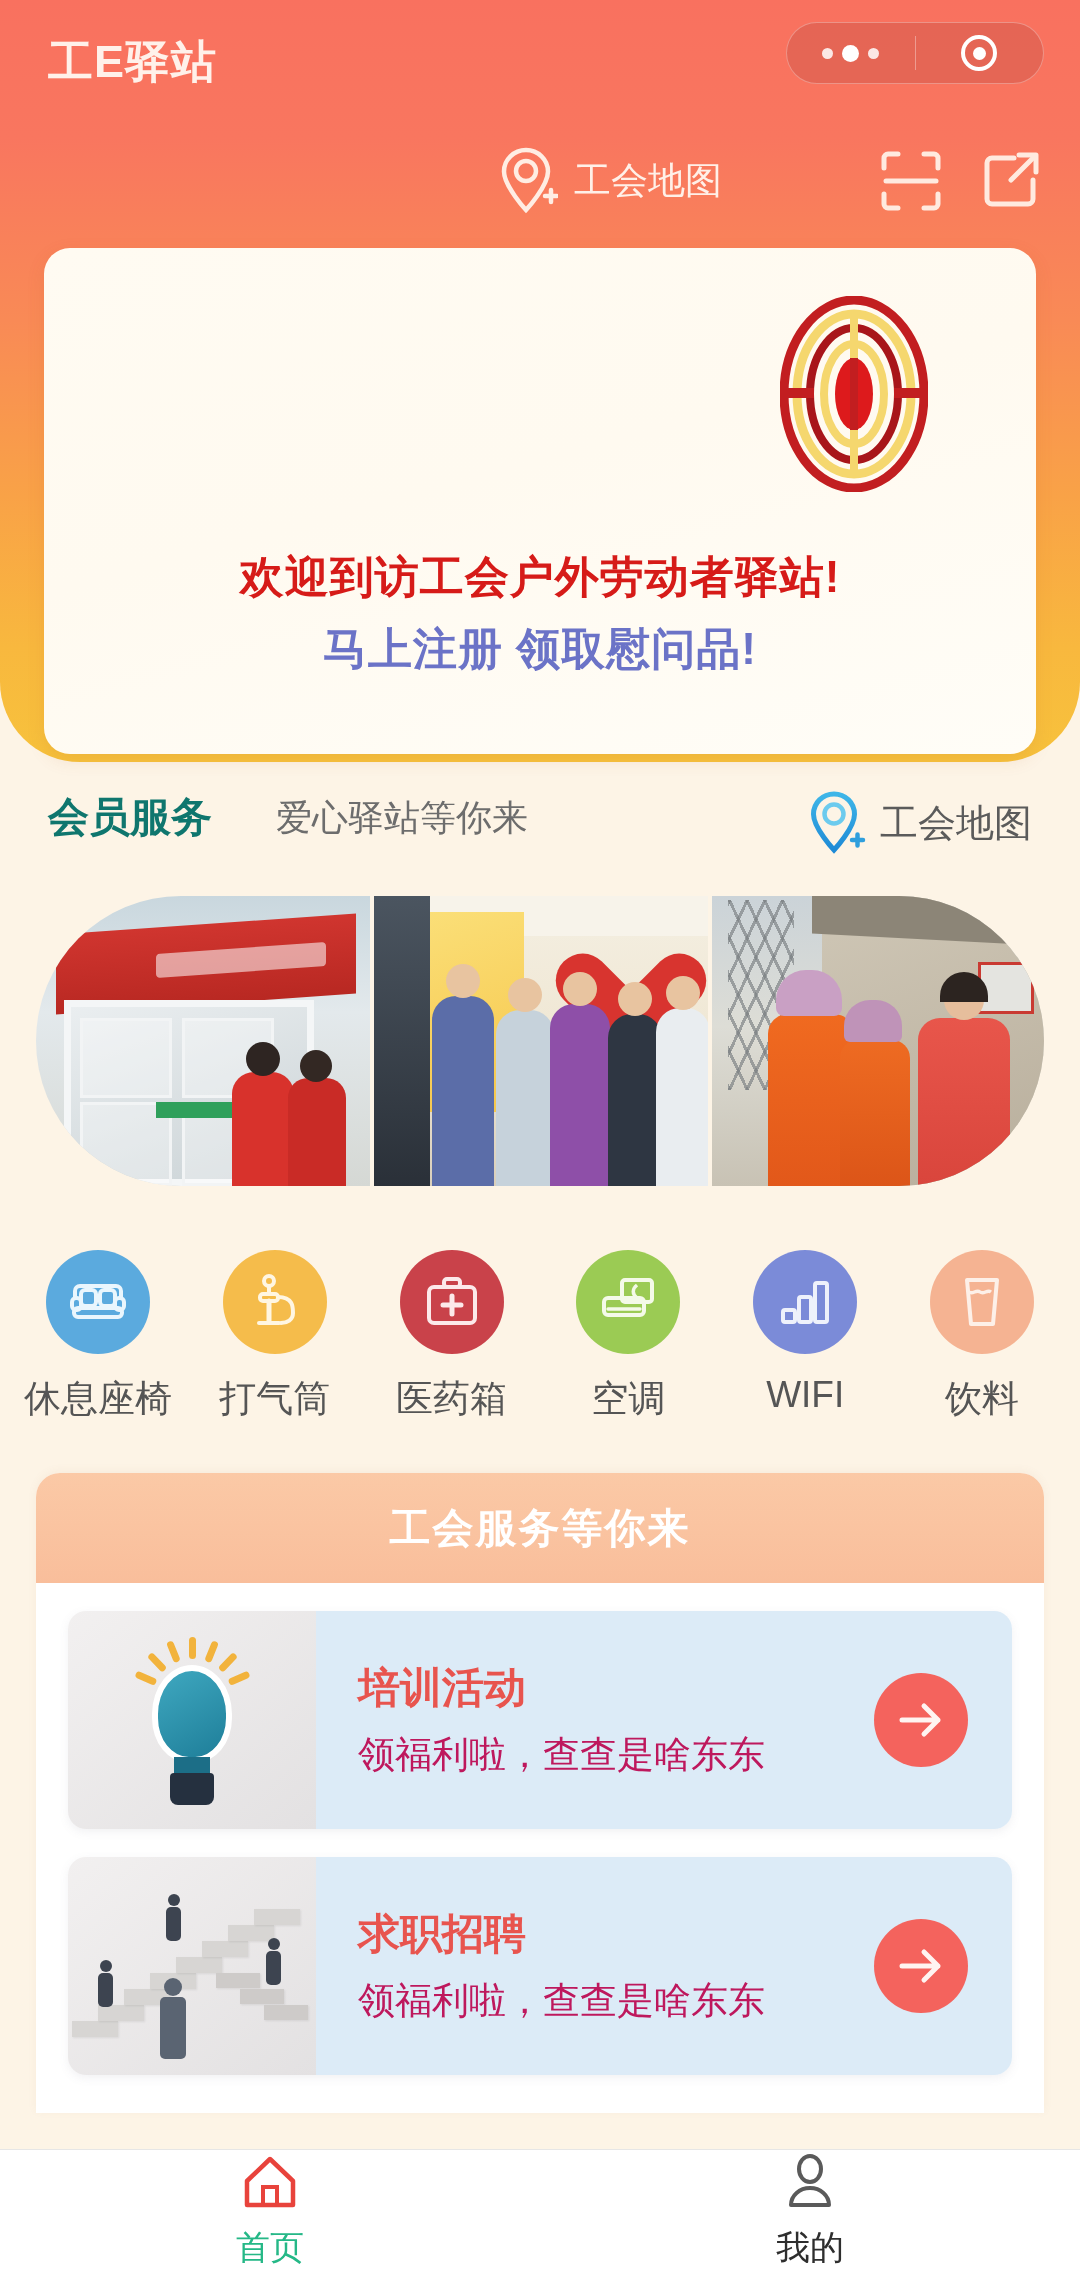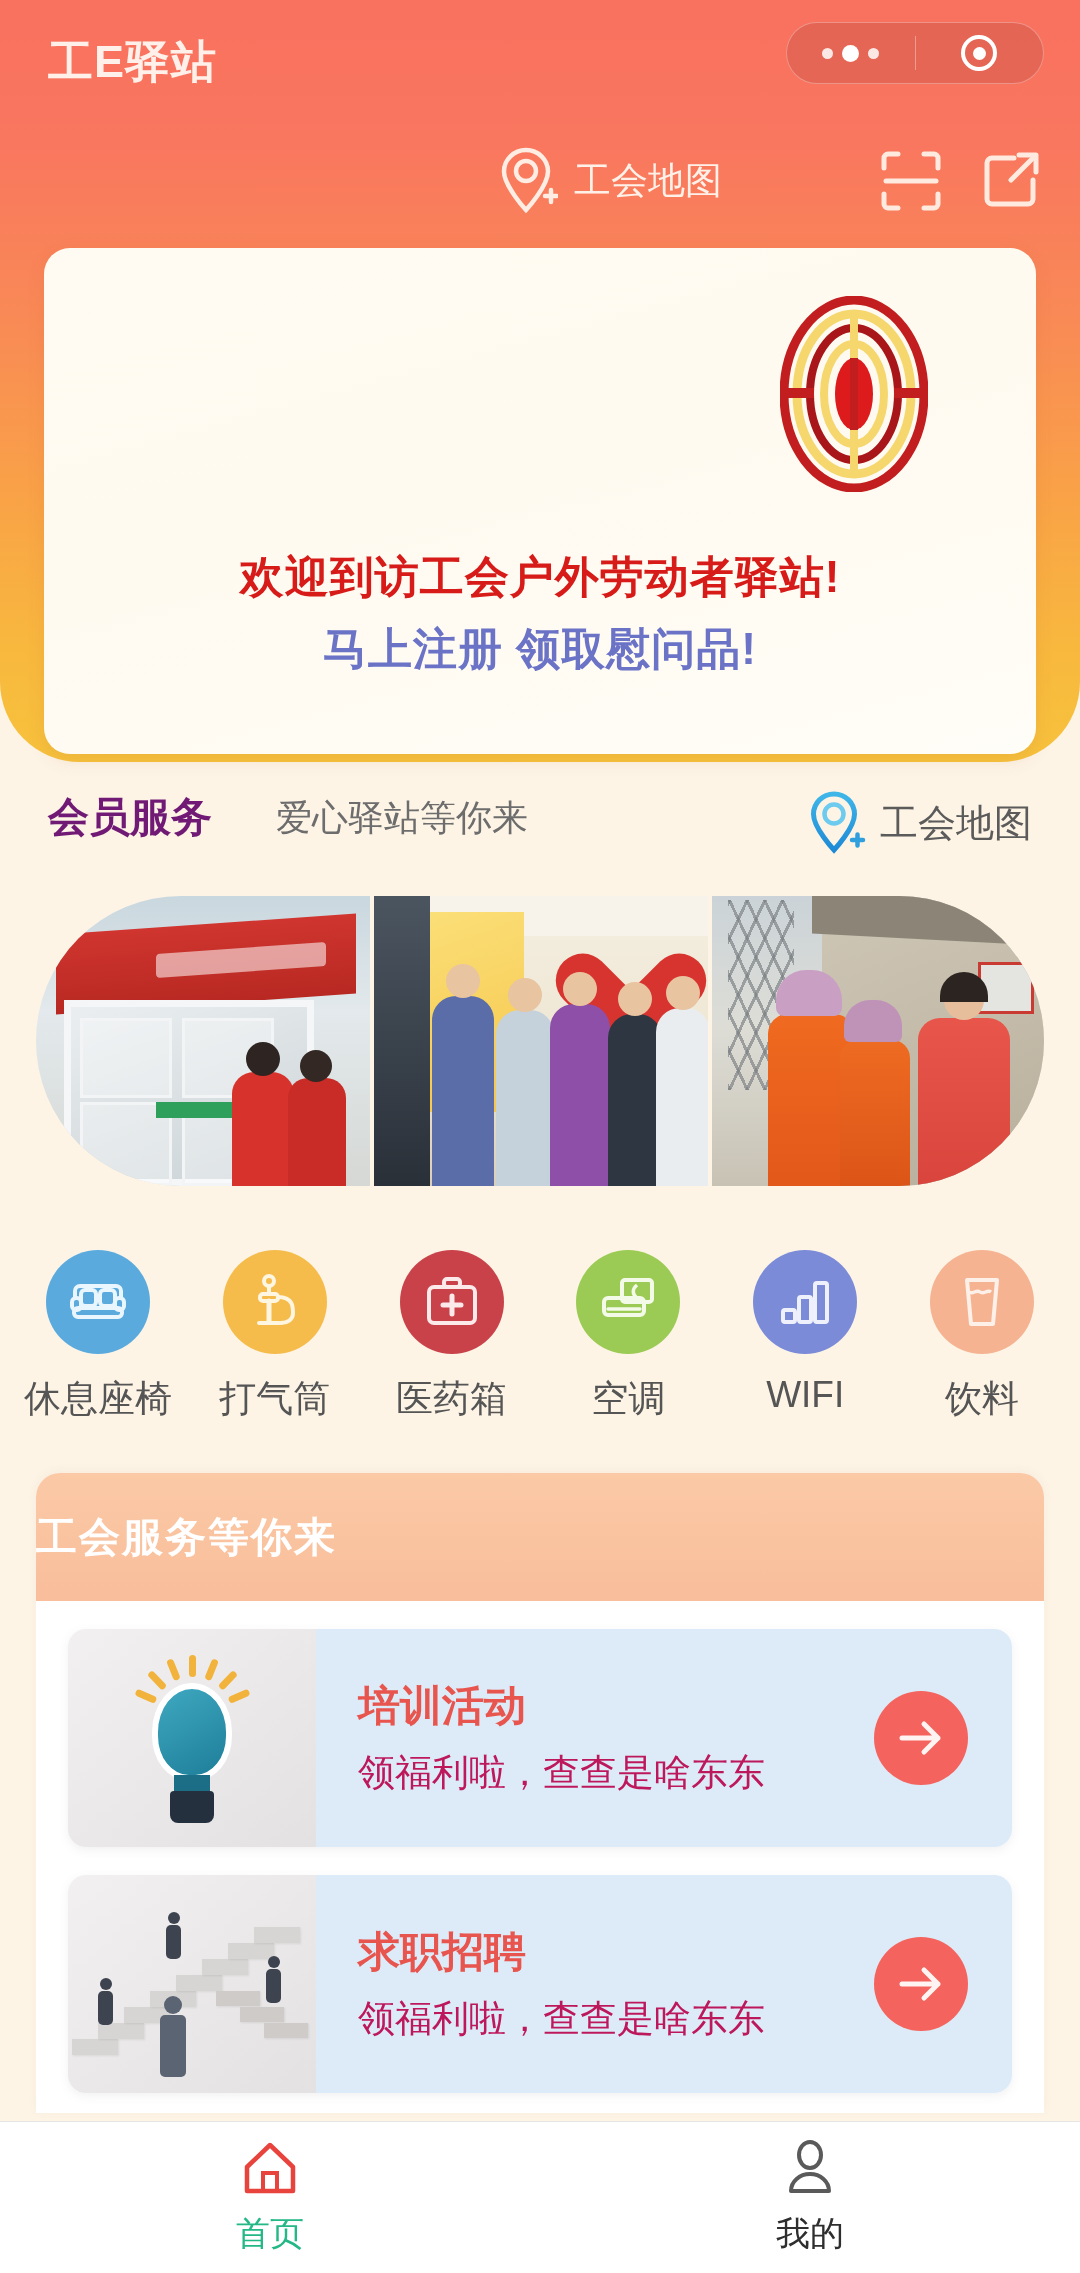--- a/index.html
+++ b/index.html
@@ -70,21 +70,21 @@
     position:absolute; left:0; right:0; top:300px; text-align:center;
     font-size:44px; font-weight:700; color:#D61B18; letter-spacing:1px;
   }
   .welcome-2 {
     position:absolute; left:0; right:0; top:372px; text-align:center;
     font-size:44px; font-weight:700; color:#6B73C7; letter-spacing:1px;
   }
 
   
   .member-row { position:absolute; left:0; top:790px; width:1080px; height:70px; z-index:4; }
-  .ms-title { position:absolute; left:48px; top:0; font-size:41px; font-weight:700; color:#701a75;font-family:Liberation Mono, monospace; }
+  .ms-title { position:absolute; left:48px; top:0; font-size:41px; font-weight:700; color:#0f766e;font-family:Liberation Mono, monospace; }
   .ms-sub { position:absolute; left:276px; top:4px; font-size:36px; color:#6D6D6D; }
   .ms-map { position:absolute; right:48px; top:0; display:flex; align-items:center; gap:14px; }
   .ms-map-label { font-size:38px; color:#5B5B5B; }
 
   
   .gallery { position:absolute; left:36px; top:896px; width:1008px; height:290px; display:flex; gap:4px; z-index:4; }
   .photo { position:relative; overflow:hidden; }
   .photo.p1 { width:334px; border-radius:170px 0 0 170px; }
   .photo.p2 { width:334px; border-radius:0; }
   .photo.p3 { width:332px; border-radius:0 170px 170px 0; }
@@ -130,21 +130,21 @@
   .p3 .w3:before { content:''; position:absolute; left:22px; top:-46px; width:48px; height:30px; border-radius:24px 24px 0 0; background:#2C2420; z-index:2; }
 
   
   .svc-row { position:absolute; left:30px; top:1250px; width:1020px; display:flex; justify-content:space-between; z-index:4; }
   .svc { width:136px; display:flex; flex-direction:column; align-items:center; }
   .svc-bubble { width:104px; height:104px; border-radius:50%; display:flex; align-items:center; justify-content:center; }
   .svc-label { margin-top:20px; font-size:37px; color:#555; white-space:nowrap; }
 
   
   .panel { position:absolute; left:36px; top:1473px; width:1008px; height:640px; background:#FFFFFF; border-radius:24px 24px 0 0; z-index:4; box-shadow: 0 -2px 10px rgba(160,100,60,.06); overflow:hidden;}
-  .panel-head { height:128px; background:linear-gradient(180deg,#FBC9A6,#F9BE9B); display:flex; align-items:center; justify-content:flex-start; }
+  .panel-head { height:110px; background:linear-gradient(180deg,#FBC9A6,#F9BE9B); display:flex; align-items:center; justify-content:center; }
   .panel-head-txt { font-size:41px; color:#FFFFFF; font-weight:600; letter-spacing:2px; }
 
   .card { margin:28px 32px 0 32px; height:218px; display:flex; border-radius:18px; overflow:hidden; box-shadow:0 3px 10px rgba(120,120,140,.10); }
   .card-img { width:248px; position:relative; background:linear-gradient(140deg,#F2F0F0,#E3E1E2); flex:none; }
   .card-body { flex:1; background:#DCEBF7; position:relative; display:flex; flex-direction:column; justify-content:center; padding-left:42px; }
   .card-title { font-size:42px; font-weight:700; color:#E8544E; }
   .card-sub { margin-top:14px; font-size:37px; color:#be185d; }
   .card-arrow { position:absolute; right:44px; top:50%; margin-top:-47px; width:94px; height:94px; border-radius:50%; background:#F4635D; display:flex; align-items:center; justify-content:center; }
 
   
@@ -156,21 +156,21 @@
 
   
   .stairs { position:absolute; inset:0; }
   .step { position:absolute; background:#D7D5D3; box-shadow:1px 1px 2px rgba(0,0,0,.08); }
   .fig { position:absolute; background:#3D4450; border-radius:5px; }
   .fig:after { content:''; position:absolute; left:50%; margin-left:-6px; top:-13px; width:12px; height:12px; border-radius:50%; background:#3D4450; }
   .fig.big { background:#5A6472; }
   .fig.big:after { background:#5A6472; margin-left:-9px; width:18px; height:18px; top:-19px; }
 
   
-  .tabbar { position:absolute; left:0; bottom:0; width:1080px; height:152px; background:#FFFFFF; border-top:1px solid #E6E6E6; display:flex; z-index:9;align-items:center; }
+  .tabbar { position:absolute; left:0; bottom:0; width:1080px; height:124px; background:#FFFFFF; border-top:1px solid #E6E6E6; display:flex; z-index:9;align-items:center; }
   .tab { flex:1; display:flex; flex-direction:column; align-items:center; justify-content:center; gap:14px; }
   .tab-label { font-size:34px; }
   .tab-label.active { color:#25B887; }
   .tab-label.idle { color:#2E2E2E; }
 
   svg { display:block; }
 </style>
 </head>
 <body>
 

